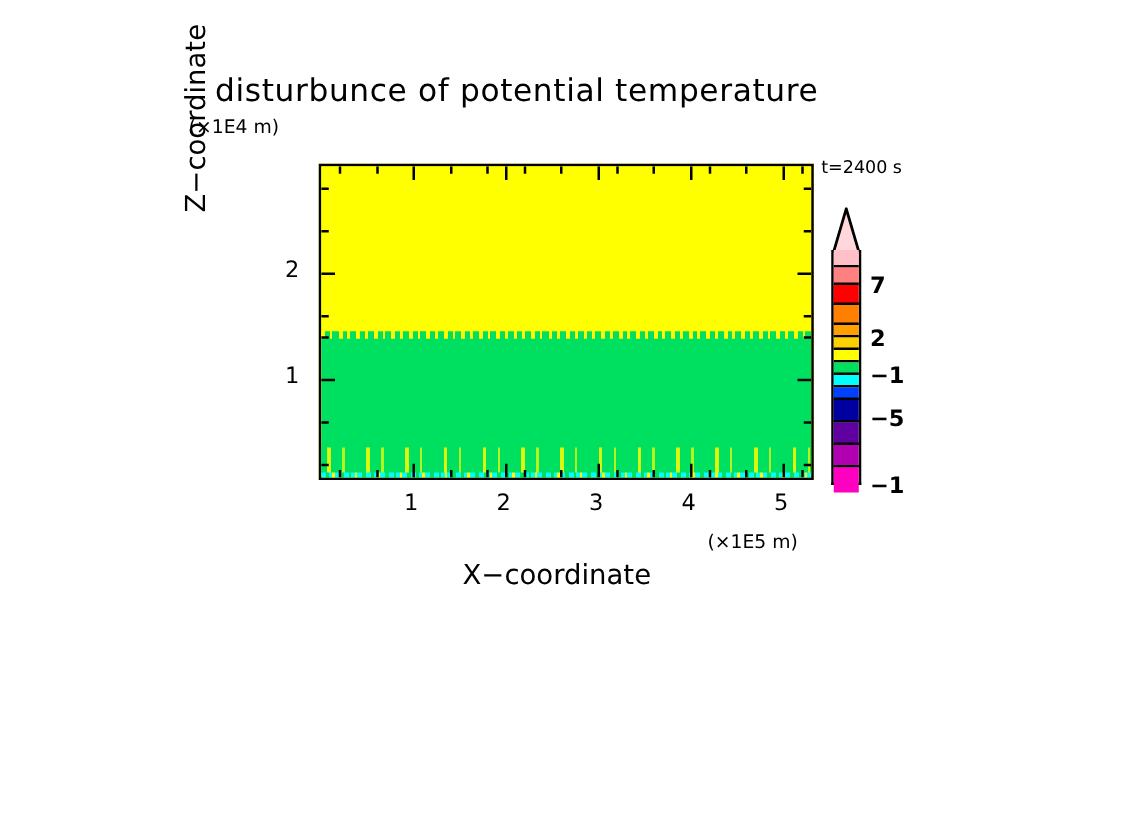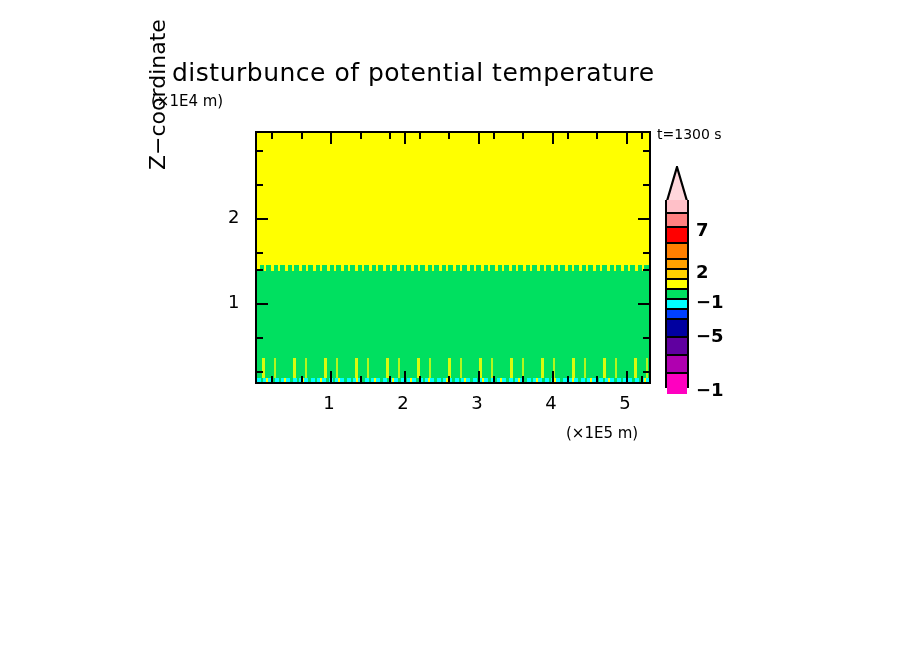--- a/index.html
+++ b/index.html
@@ -245,21 +245,21 @@
     white-space: nowrap;
   }
 </style>
 </head>
 <body>
 
 <div id="page">
 
   <div id="chart-title">disturbunce of potential temperature</div>
   <div id="z-units-label">(×1E4 m)</div>
-  <div id="time-label">t=1300 s</div>
+  <div id="time-label">t=2400 s</div>
 
   <div id="plot-area">
     <div class="field-band" id="band-upper-yellow"></div>
     <div class="field-band" id="band-green"></div>
     <div class="field-band" id="band-interface"></div>
     <div class="field-band" id="band-speckle-green"></div>
     <div class="field-band" id="band-cyan-noise"></div>
     <div class="field-band" id="band-bottom-yellow"></div>
 
     <div class="tick tick-x major" style="left:73px;"></div>
@@ -318,20 +318,21 @@
   <div class="xtick-label" style="left:329px;">1</div>
   <div class="xtick-label" style="left:403px;">2</div>
   <div class="xtick-label" style="left:477px;">3</div>
   <div class="xtick-label" style="left:551px;">4</div>
   <div class="xtick-label" style="left:625px;">5</div>
 
   <div class="ytick-label" style="top:216px;">2</div>
   <div class="ytick-label" style="top:301px;">1</div>
 
   <div id="x-units-label">(×1E5 m)</div>
+  <div id="x-axis-title">X−coordinate</div>
   <div id="y-axis-title">Z−coordinate</div>
 
   <div id="colorbar">
     <svg id="colorbar-arrow" viewBox="0 0 24 36" preserveAspectRatio="none">
       <polygon points="12,1 22,35 2,35" fill="#ffd7dc" stroke="#000000" stroke-width="2.2" stroke-linejoin="miter"></polygon>
     </svg>
     <div id="colorbar-swatches">
       <div class="cb-swatch" style="height:14px;background:#ffc0c8;"></div>
       <div class="cb-swatch" style="height:14px;background:#ff8080;"></div>
       <div class="cb-swatch" style="height:16px;background:#ff0000;"></div>

